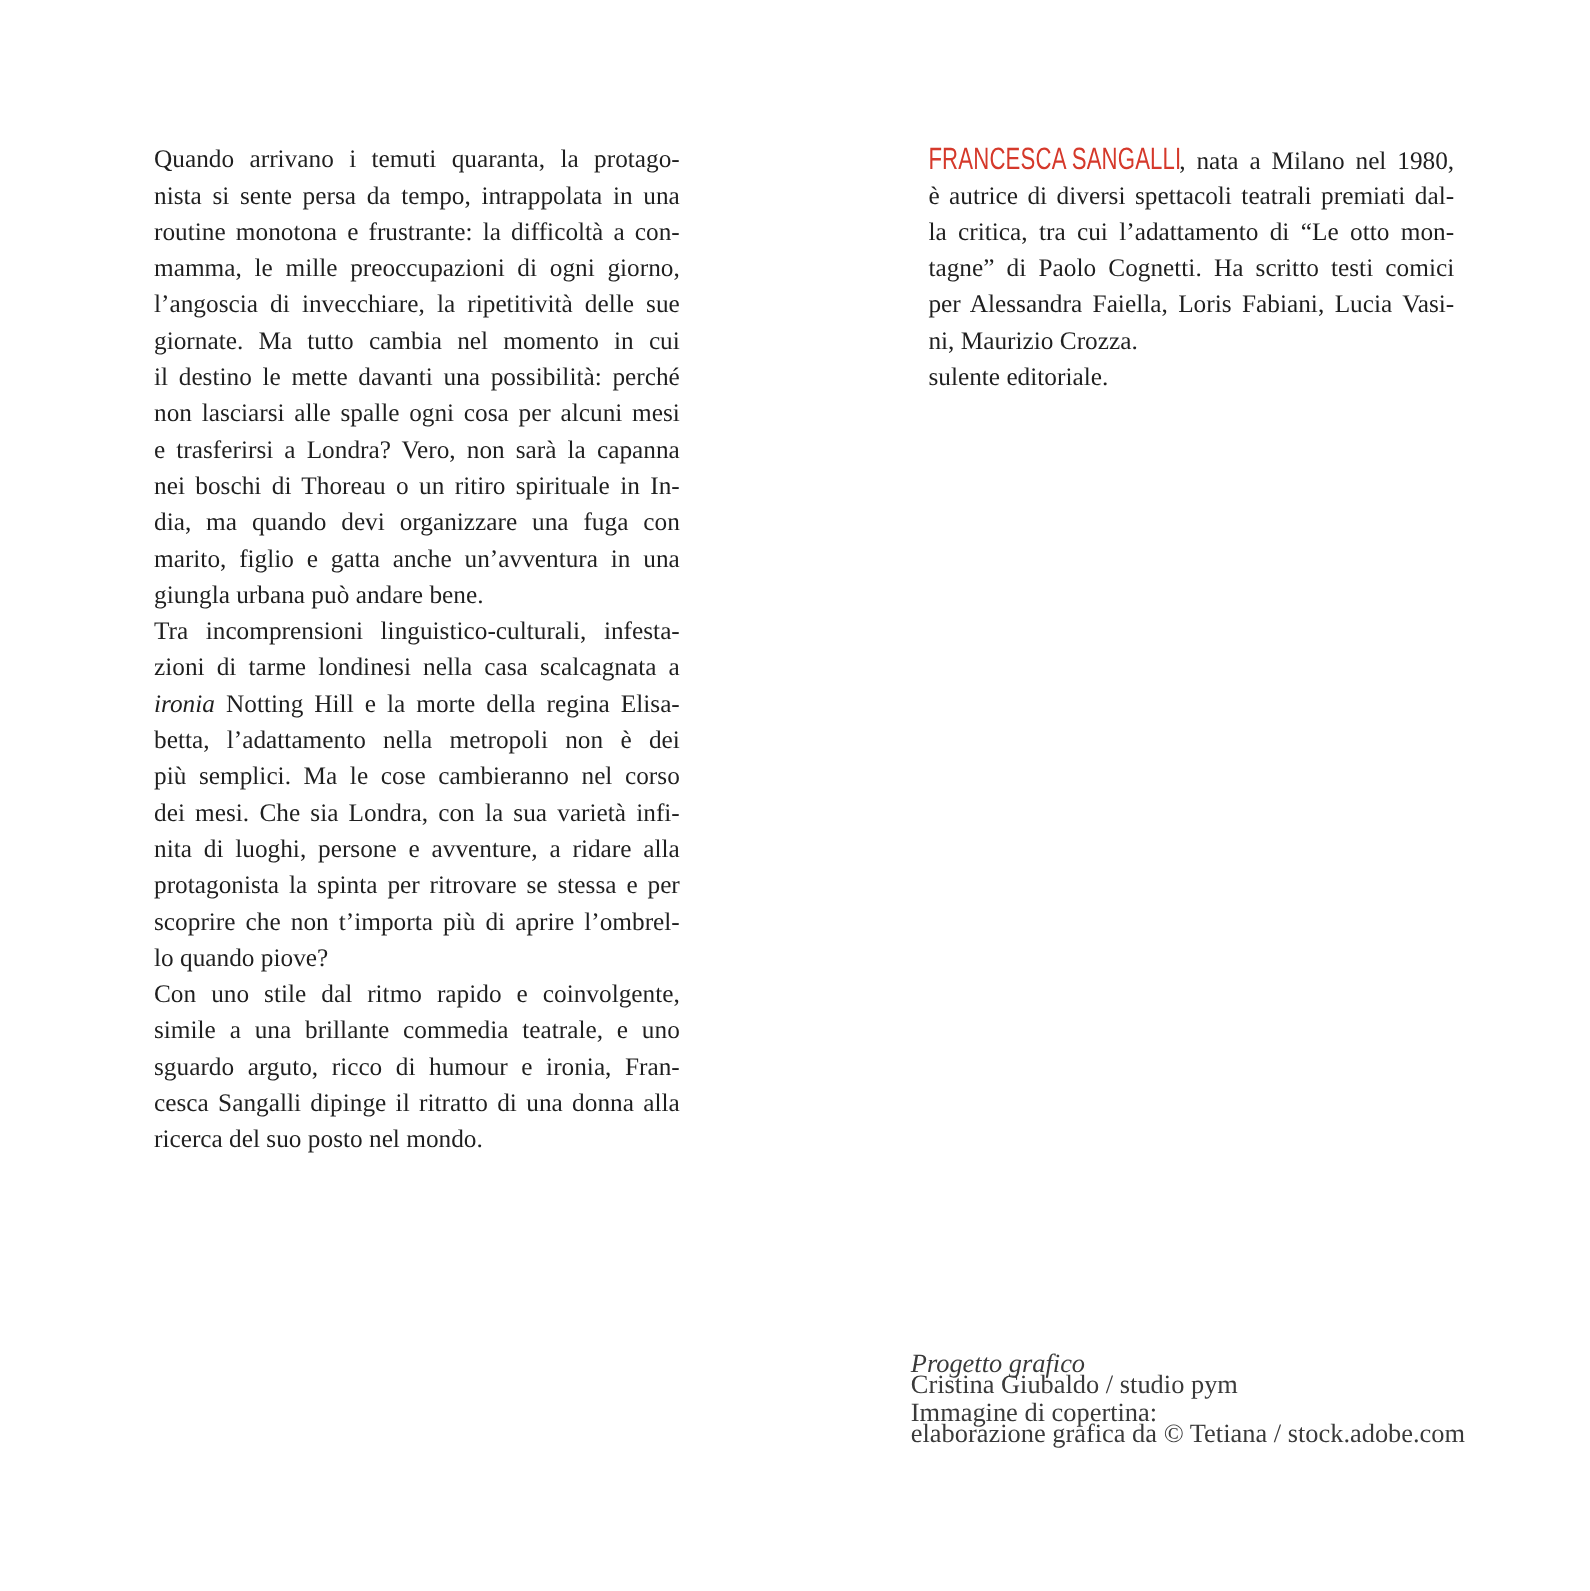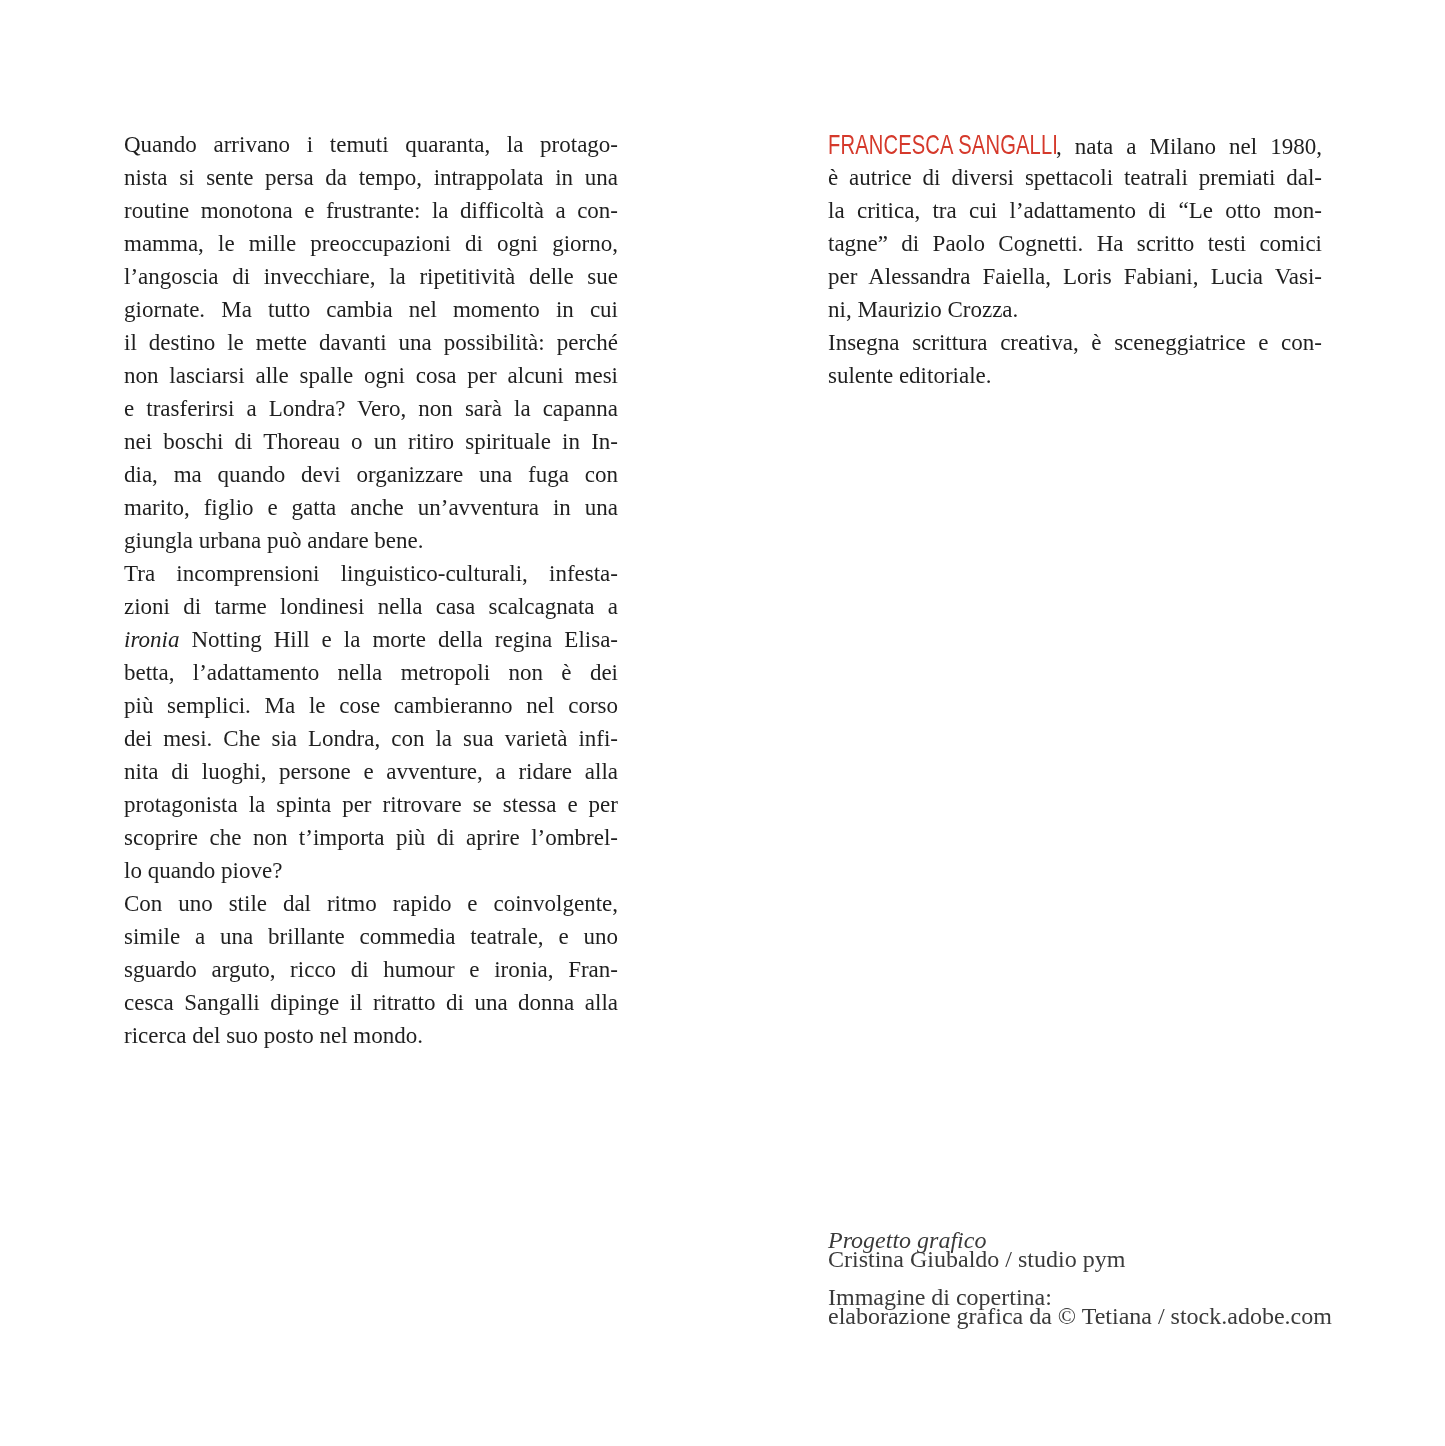--- a/index.html
+++ b/index.html
@@ -24,20 +24,21 @@
     font-size:23px;
     line-height:var(--lh);
   }
   .col-left{left:124px;top:128px;}
   .col-right{left:828px;top:128px;}
   .line{
     height:var(--lh);
     text-align:justify;
     text-align-last:justify;
     white-space:nowrap;
+    margin-left:16px;
   }
   .line.end{
     text-align-last:left;
   }
   .em{font-style:italic;}
   .author-name{
     display:inline-block;
     font-family:"Liberation Sans", sans-serif;
     font-size:28px;
     line-height:var(--lh);
@@ -50,21 +51,21 @@
     letter-spacing:0.2px;
   }
   .credits{
     position:absolute;
     left:828px;
     top:1231px;
     font-size:24px;
     line-height:19px;
     color:var(--credits);
   }
-  .credit-group + .credit-group{margin-top:19px;}
+  .credit-group + .credit-group{margin-top:7px;}
   .credit-line{white-space:nowrap;}
 </style>
 </head>
 <body>
 
 <div class="page">
 
   <section class="col col-left">
       <div class="line"><span>Quando arrivano i temuti quaranta, la protago-</span></div>
       <div class="line"><span>nista si sente persa da tempo, intrappolata in una</span></div>
@@ -96,21 +97,20 @@
       <div class="line end"><span>ricerca del suo posto nel mondo.</span></div>
     </section>
 
   <section class="col col-right">
       <div class="line"><span class="author-name">FRANCESCA SANGALLI</span><span>, nata a Milano nel 1980,</span></div>
       <div class="line"><span>è autrice di diversi spettacoli teatrali premiati dal-</span></div>
       <div class="line"><span>la critica, tra cui l’adattamento di “Le otto mon-</span></div>
       <div class="line"><span>tagne” di Paolo Cognetti. Ha scritto testi comici</span></div>
       <div class="line"><span>per Alessandra Faiella, Loris Fabiani, Lucia Vasi-</span></div>
       <div class="line end"><span>ni, Maurizio Crozza.</span></div>
-      <div class="line"><span>Insegna scrittura creativa, è sceneggiatrice e con-</span></div>
       <div class="line end"><span>sulente editoriale.</span></div>
     </section>
 
   <footer class="credits">
     <div class="credit-group">
       <div class="credit-line em">Progetto grafico</div>
       <div class="credit-line">Cristina Giubaldo / studio pym</div>
     </div>
     <div class="credit-group">
       <div class="credit-line">Immagine di copertina:</div>

